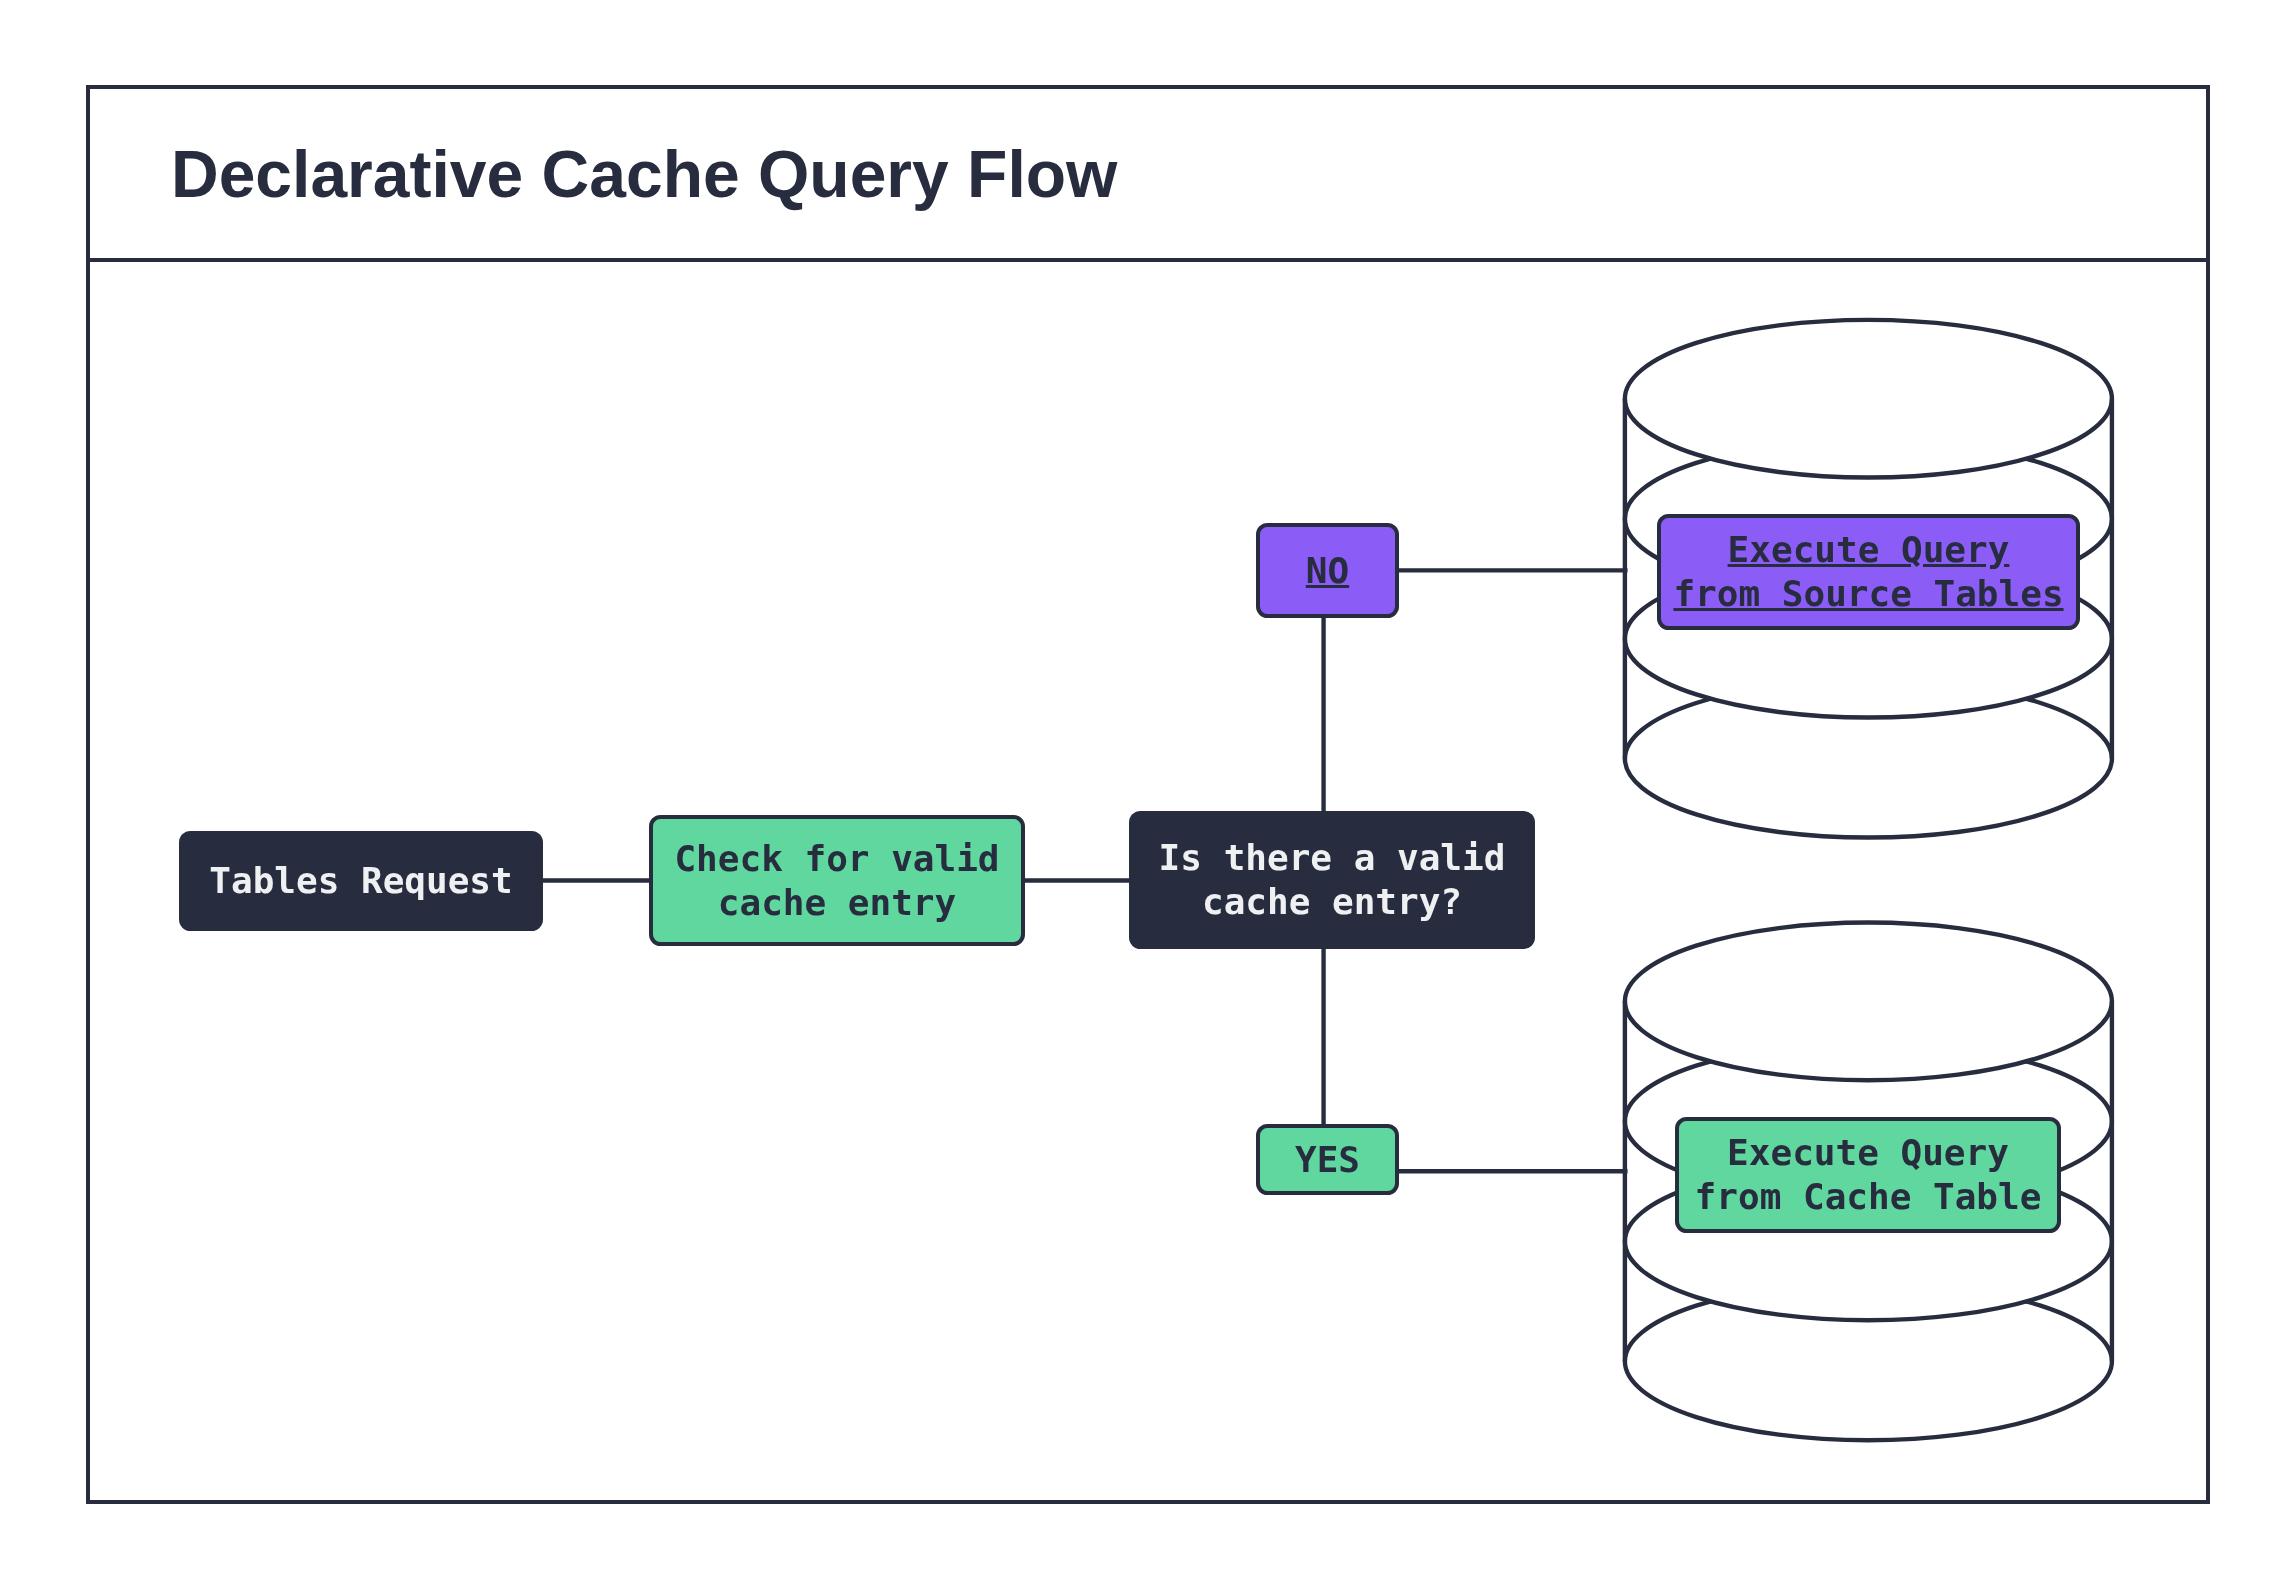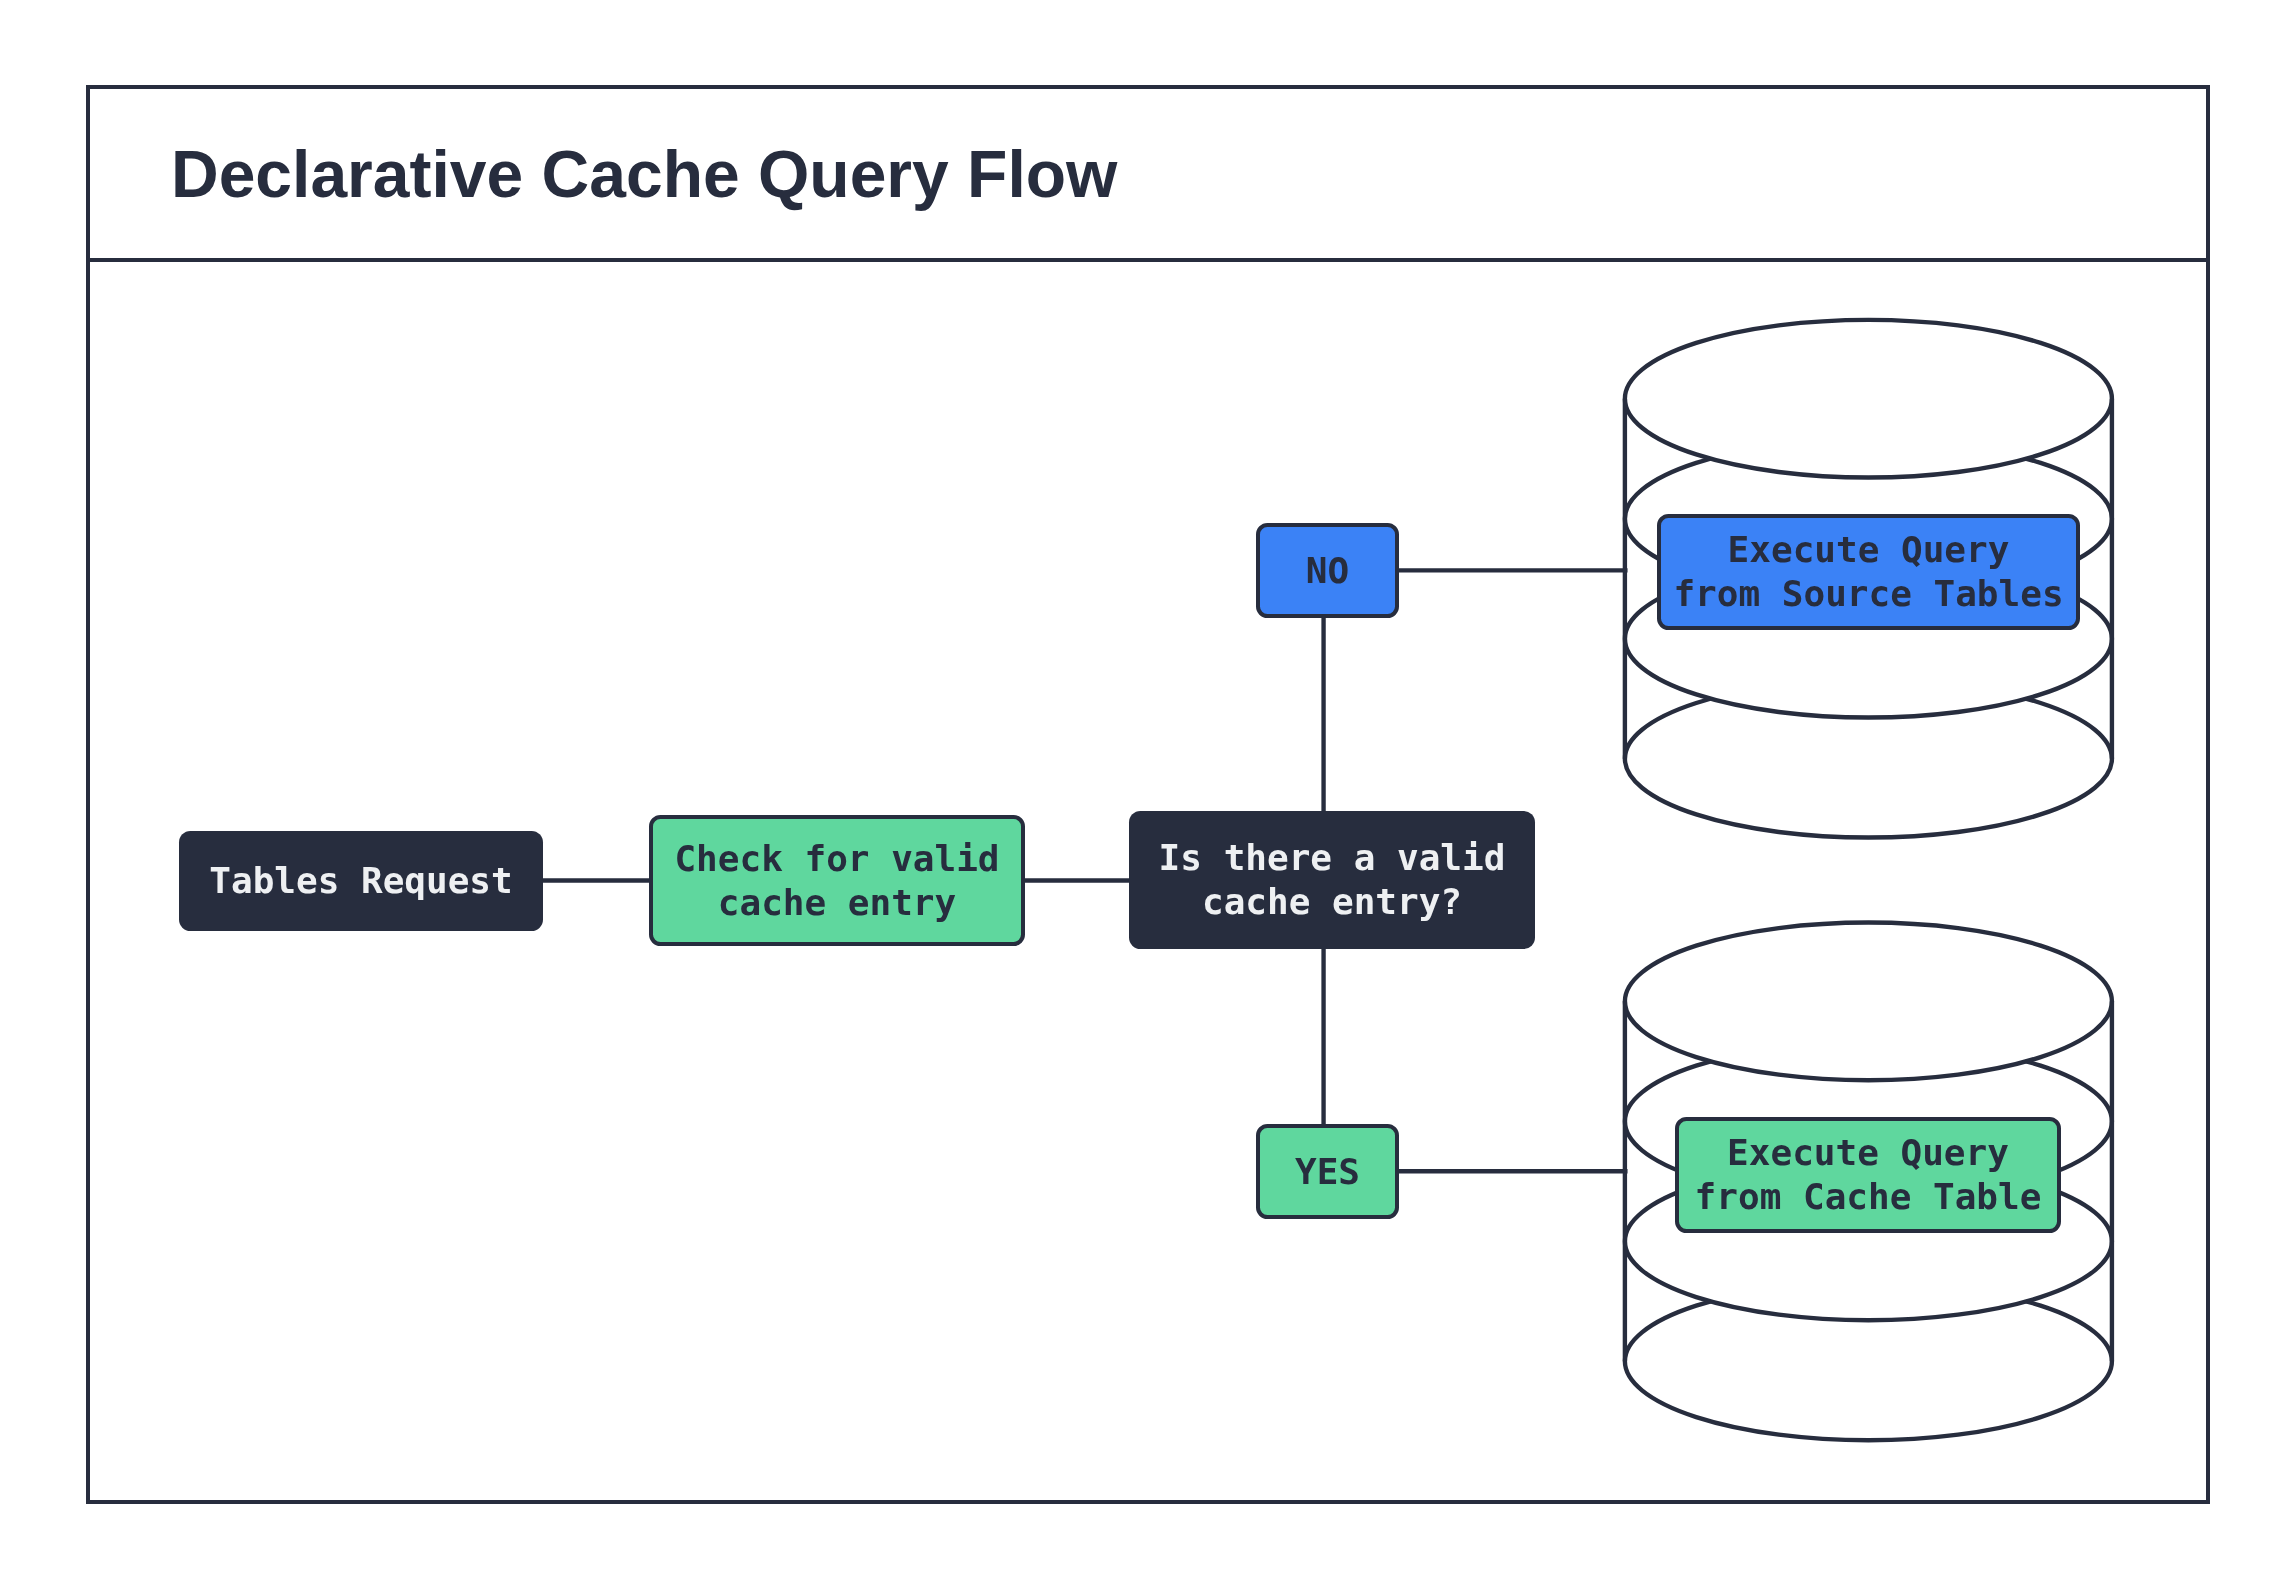--- a/index.html
+++ b/index.html
@@ -52,27 +52,27 @@
     display:flex;
     align-items:center;
     justify-content:center;
     text-align:center;
     border-radius:11.4px;
     font:700 36px/44px "DejaVu Sans Mono", monospace;
   }
   .node .lbl{white-space:pre-line;}
   .node.dark{background:var(--dark); color:var(--light);}
   .node.green{background:var(--green); color:var(--dark); border:4.4px solid var(--dark);}
-  .node.lite{background:#3b82f6; color:var(--dark); border:4.4px solid var(--dark);}
+  .node.lite{background:#8b5cf6; color:var(--dark); border:4.4px solid var(--dark);text-decoration:underline;}
 
   .n-query   {left:179px;  top:831px;  width:364px; height:100px;}
   .n-check   {left:649px;  top:815px;  width:376px; height:131px;}
   .n-decision{left:1129px; top:811px;  width:406px; height:138px;}
   .n-no      {left:1256px; top:523px;  width:143px; height:95px;}
-  .n-yes     {left:1256px; top:1124px; width:143px; height:95px;text-align:center;}
+  .n-yes     {left:1256px; top:1124px; width:143px; height:71px;text-align:center;}
   .n-srclbl  {left:1657px; top:514px;  width:423px; height:116px;}
   .n-cachelbl{left:1675px; top:1117px; width:386px; height:116px;}
 </style>
 </head>
 <body>
 
 <div class="stage">
 
   <div class="frame">
     <div class="title-strip">

